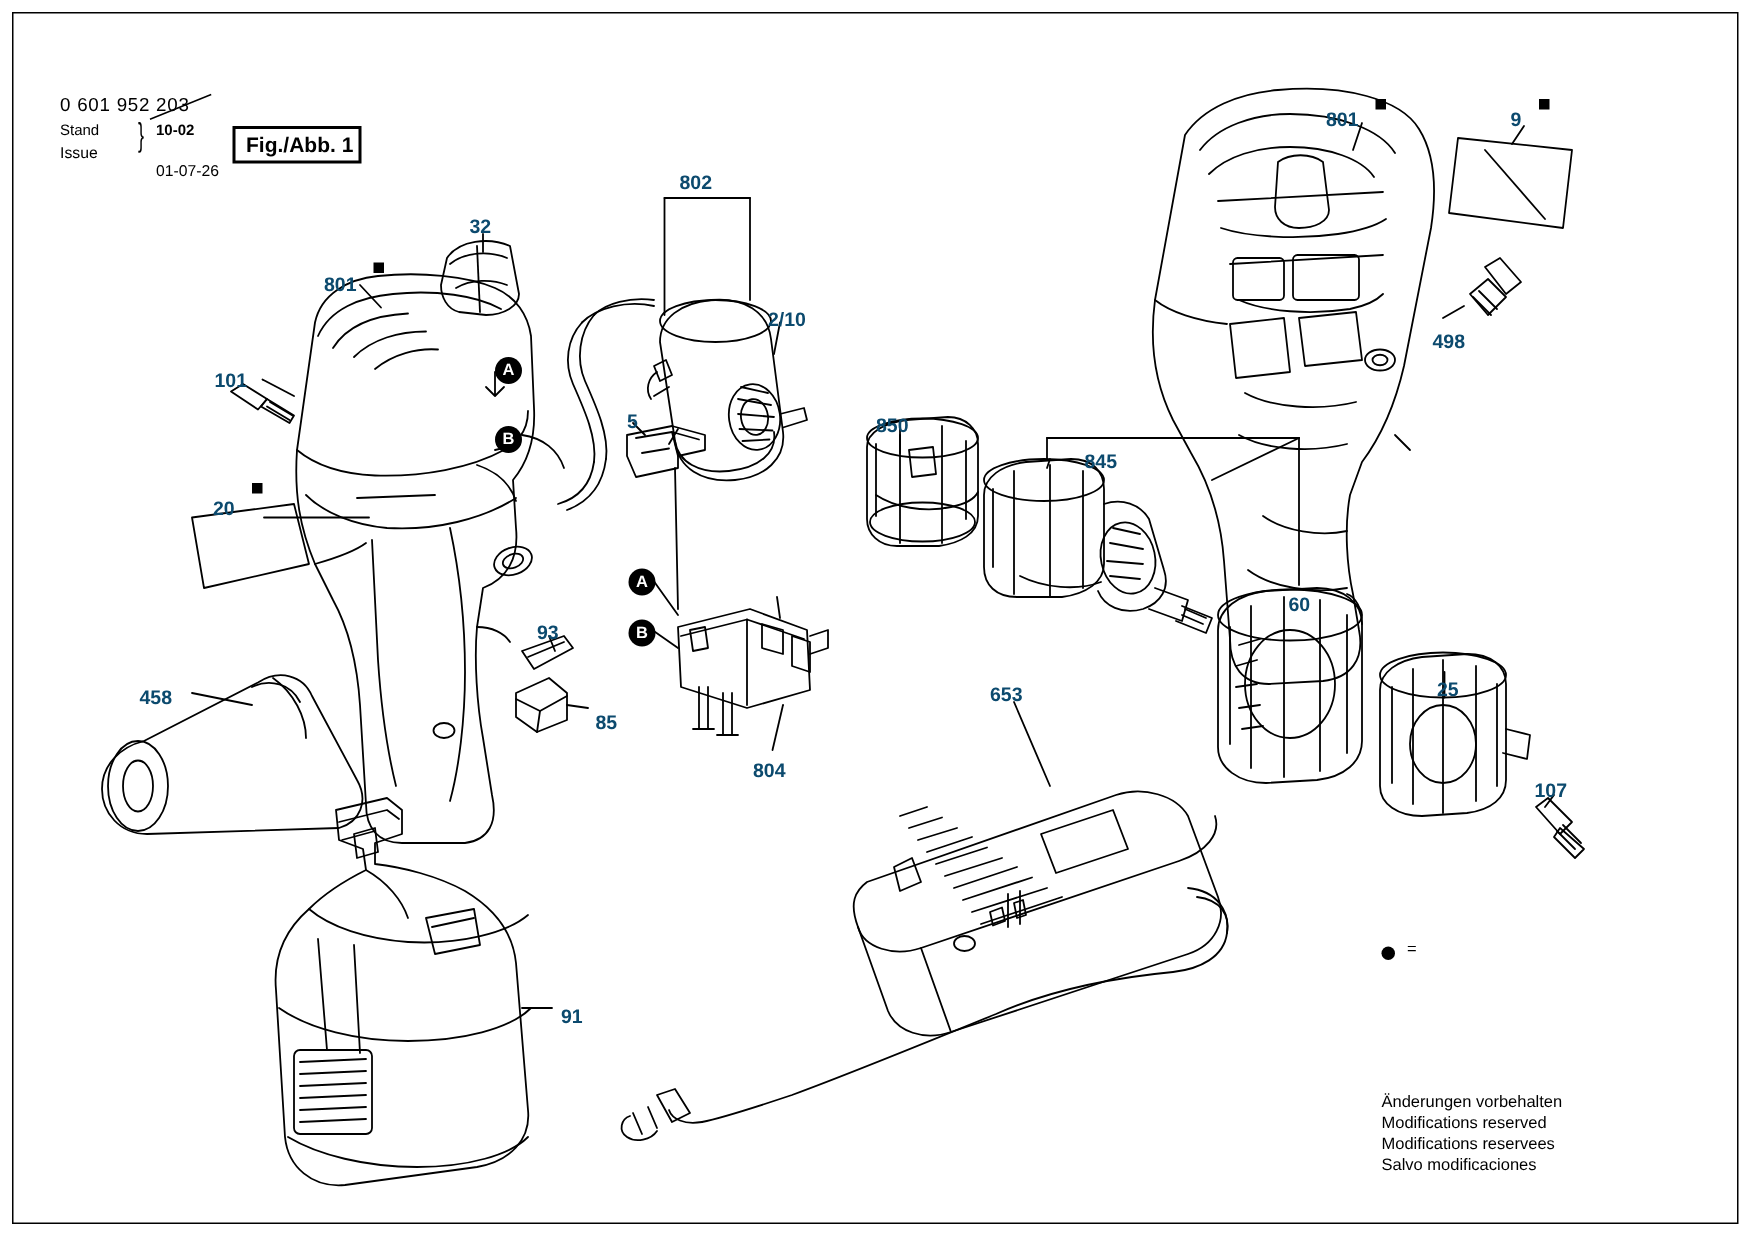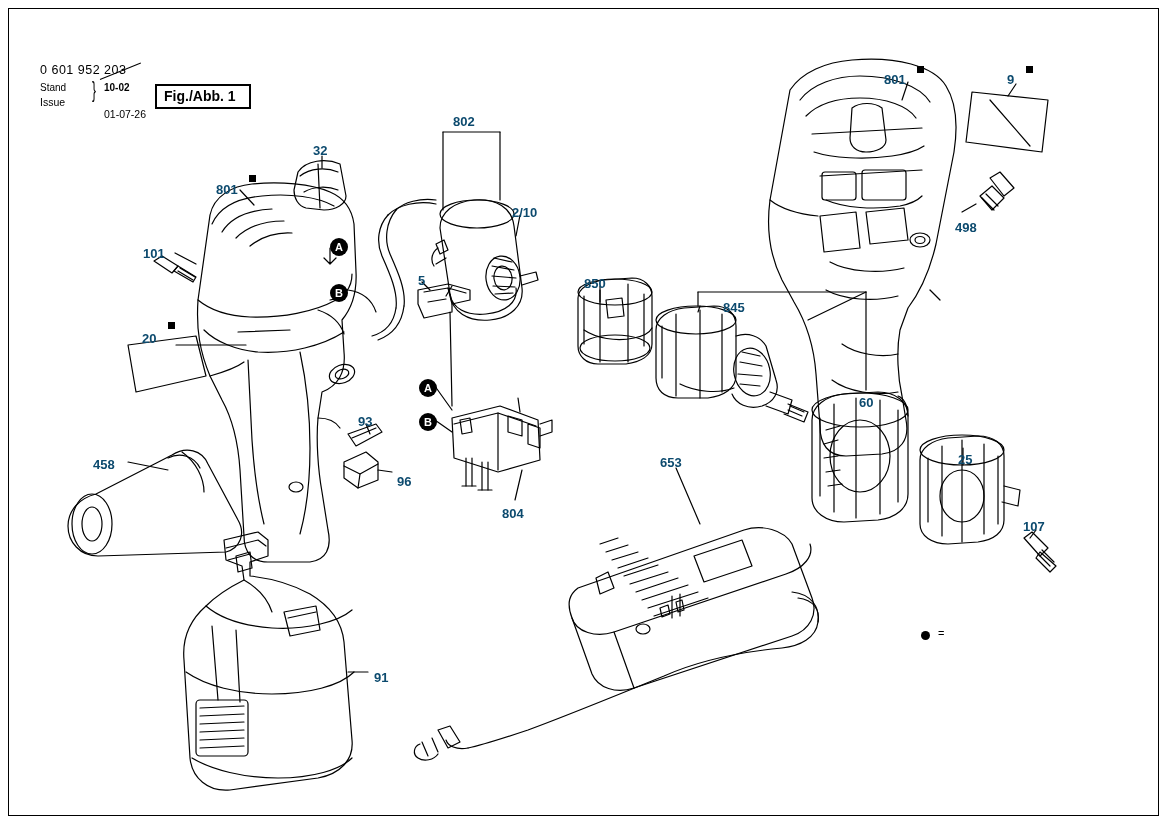--- a/index.html
+++ b/index.html
@@ -77,21 +77,21 @@
     height: 1px;
     background: #000;
     transform: rotate(-22deg);
     transform-origin: left center;
   }
   #figbox {
     position: absolute;
     left: 155px;
     top: 84px;
     border: 2px solid #000;
-    padding: 2px 13px 3px 7px;
+    padding: 2px 3px 3px 7px;
     font-size: 14px;
     font-weight: bold;
   }
   .lbl {
     position: absolute;
     font-size: 13px;
     font-weight: bold;
     color: #0c4a6e;
     white-space: pre;
   }
@@ -450,21 +450,21 @@
   <div class="sq" style="left:249px;top:175px;"></div>
 
   <div class="lbl" style="left:313px;top:143px;">32</div>
   <div class="lbl" style="left:143px;top:246px;">101</div>
 
   <div class="lbl" style="left:142px;top:331px;">20</div>
   <div class="sq" style="left:168px;top:322px;"></div>
 
   <div class="lbl" style="left:93px;top:457px;">458</div>
   <div class="lbl" style="left:358px;top:414px;">93</div>
-  <div class="lbl" style="left:397px;top:474px;">96</div>
+  <div class="lbl" style="left:397px;top:474px;">85</div>
   <div class="lbl" style="left:418px;top:273px;">5</div>
   <div class="lbl" style="left:453px;top:114px;">802</div>
   <div class="lbl" style="left:512px;top:205px;">2/10</div>
   <div class="lbl" style="left:502px;top:506px;">804</div>
   <div class="lbl" style="left:374px;top:670px;">91</div>
   <div class="lbl" style="left:660px;top:455px;">653</div>
   <div class="lbl" style="left:584px;top:276px;">850</div>
   <div class="lbl" style="left:723px;top:300px;">845</div>
   <div class="lbl" style="left:859px;top:395px;">60</div>
   <div class="lbl" style="left:958px;top:452px;">25</div>
@@ -478,14 +478,18 @@
 
   <div class="lbl" style="left:955px;top:220px;">498</div>
 
   <div class="circ" style="left:330px;top:238px;">A</div>
   <div class="circ" style="left:330px;top:284px;">B</div>
   <div class="circ" style="left:419px;top:379px;">A</div>
   <div class="circ" style="left:419px;top:413px;">B</div>
 
   <div id="legend-dot"></div>
   <div id="legend-eq">=</div>
+  <div class="legend" id="notes">Änderungen vorbehalten
+Modifications reserved
+Modifications reservees
+Salvo modificaciones</div>
 
 </div>
 
 </body></html>

